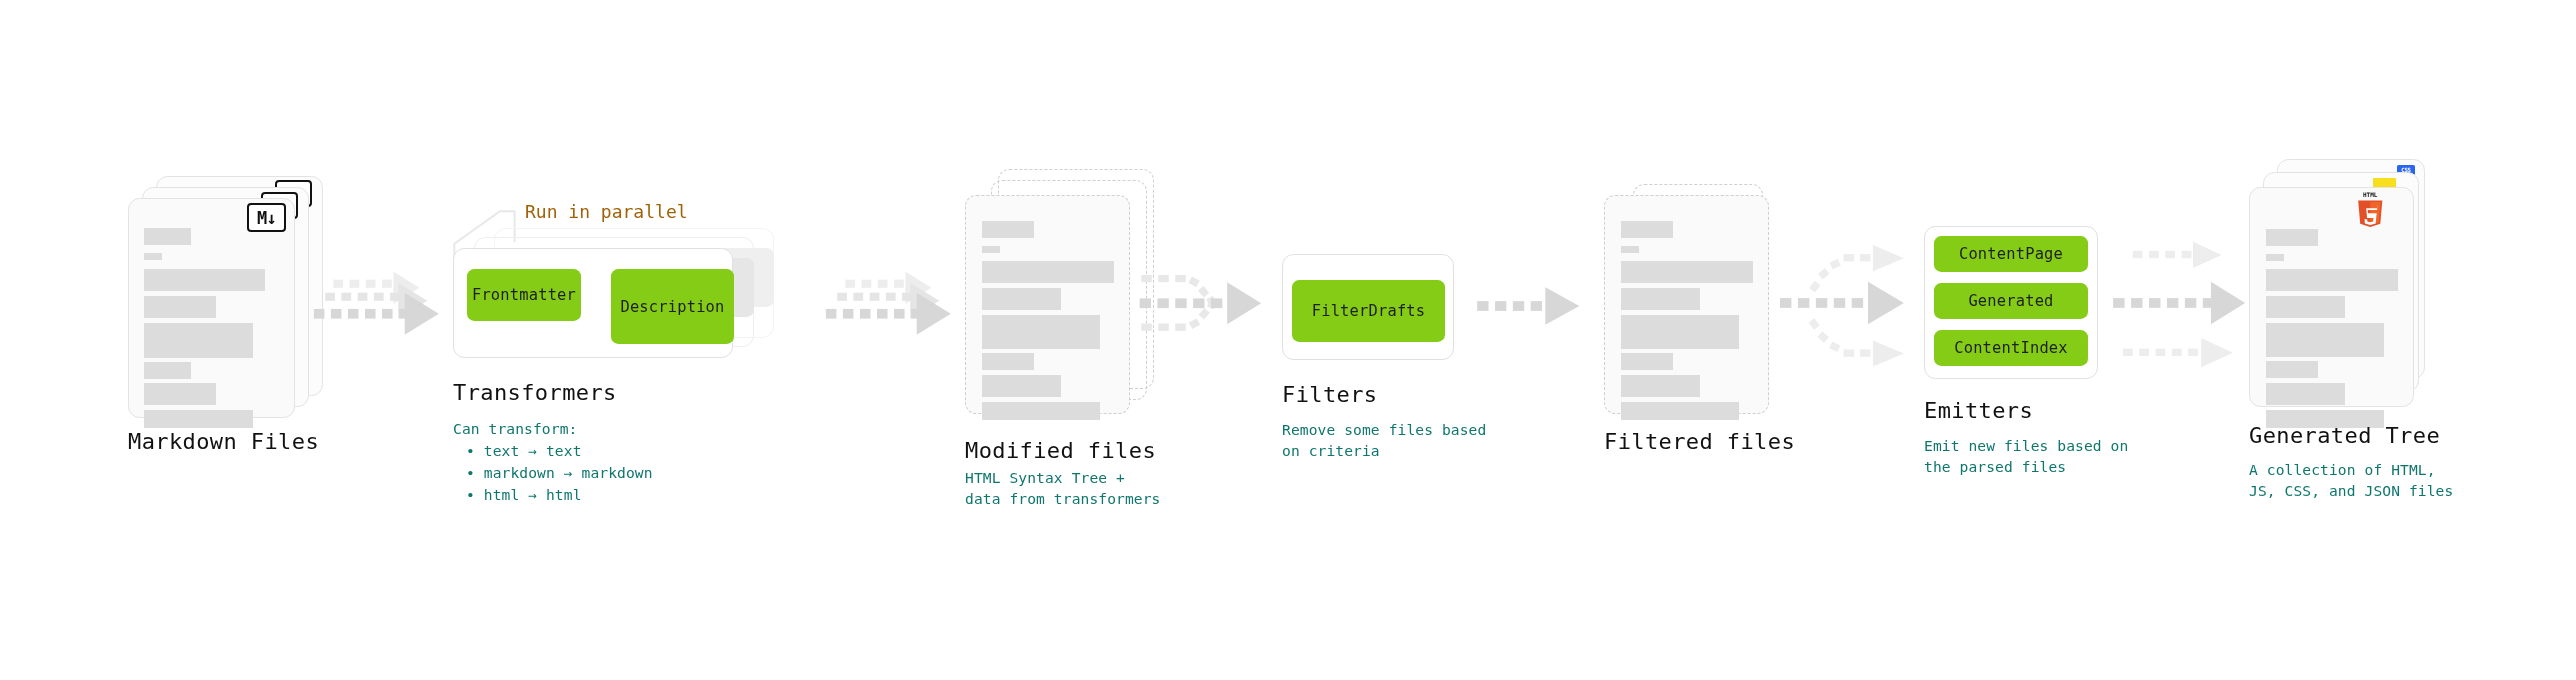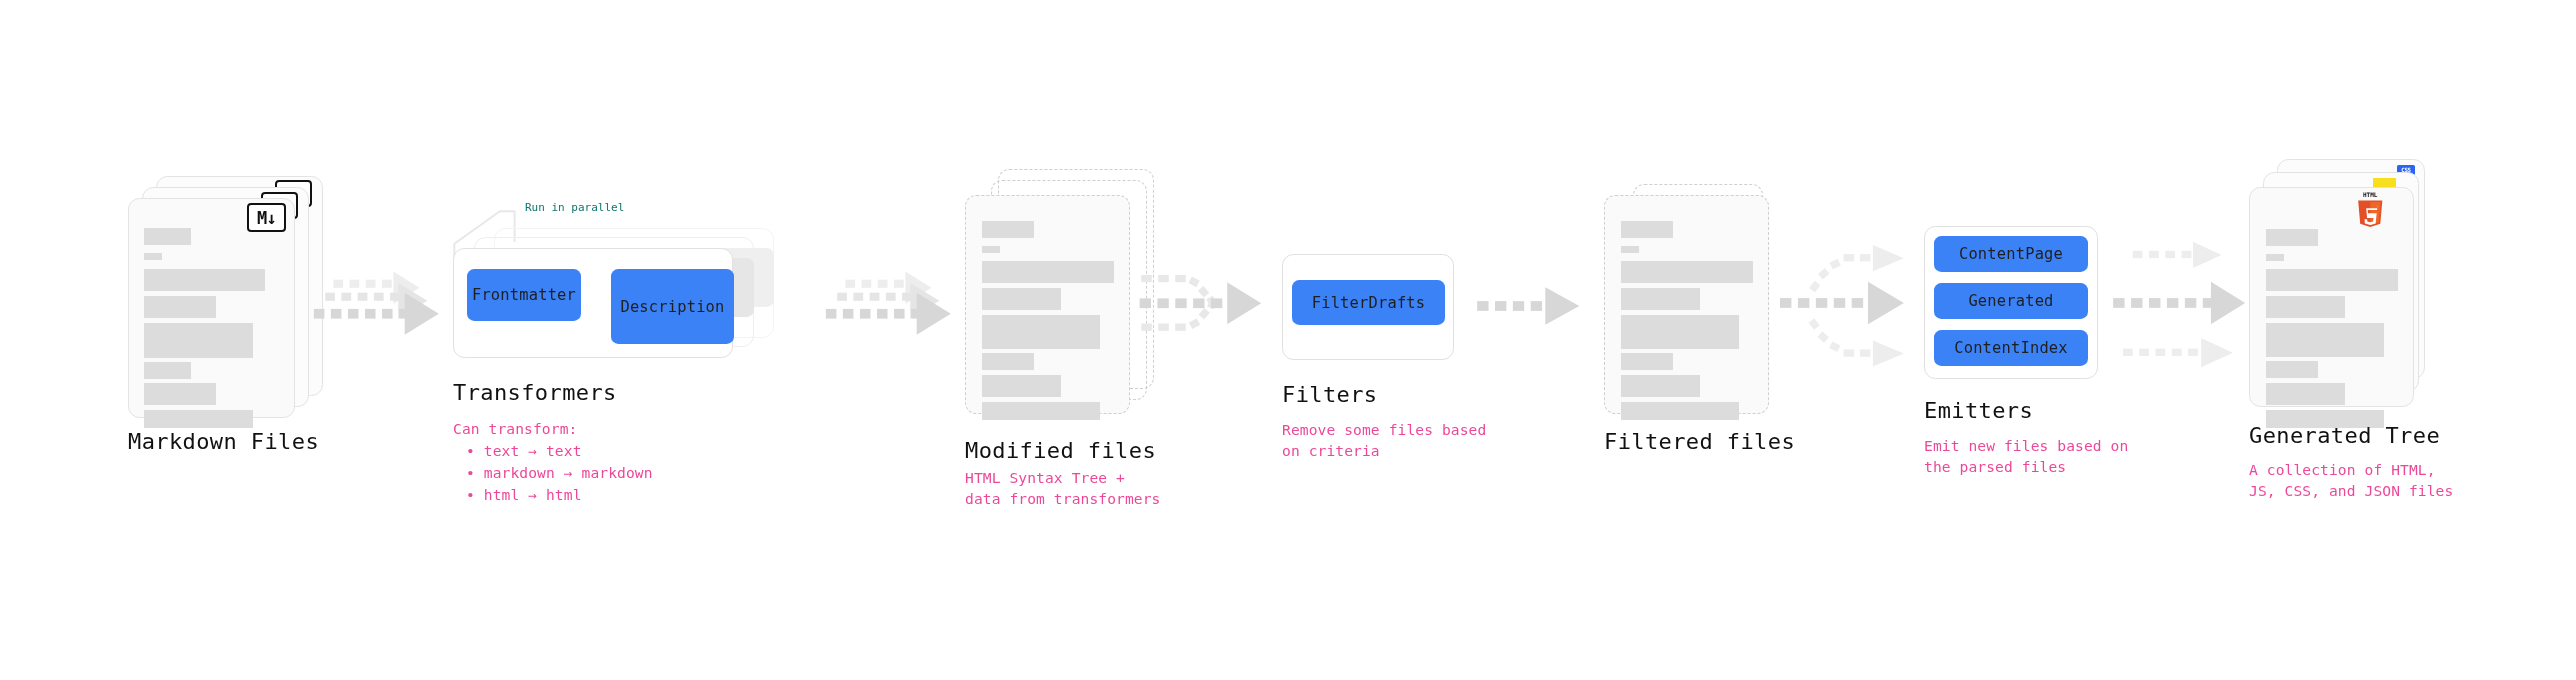--- a/index.html
+++ b/index.html
@@ -32,40 +32,40 @@
     background:#ffffff;
     border:1.6px solid #e0e0e0;
     border-radius:11.4px;
     box-sizing:border-box;
   }
   .group.faded1{border-color:#eeeeee;background:transparent;}
   .group.faded2{border-color:#f4f4f4;background:transparent;}
 
   .chip{
     position:absolute;
-    background:#3b82f6;
+    background:#84cc16;
     border-radius:7.3px;
     display:flex;align-items:center;justify-content:center;
     font-size:15.4px;letter-spacing:0.2px;color:#1f1f1f;
     box-sizing:border-box;white-space:nowrap;
   }
   .chip.g1{background:#e6e6e6;}
   .chip.g2{background:#efefef;}
 
   
   .title{
     position:absolute;font-size:22px;font-weight:400;letter-spacing:0.4px;
     color:#111;white-space:nowrap;
   }
   .desc{
-    position:absolute;font-size:14.6px;line-height:1.45;color:#ec4899;
+    position:absolute;font-size:14.6px;line-height:1.45;color:#0f766e;
     white-space:pre;letter-spacing:0.1px;
   }
   .parallel-label{
-    position:absolute;font-size:11px;color:#0f766e;white-space:nowrap;
+    position:absolute;font-size:18px;color:#a16207;white-space:nowrap;
   }
 
   
   .md-badge{
     position:absolute;border:2.4px solid #111;border-radius:4.1px;
     background:#fff;display:flex;align-items:center;justify-content:center;
     font-weight:700;font-size:17px;color:#111;letter-spacing:-0.8px;
   }
   .css-badge{
     position:absolute;background:#2965f1;border-radius:1.6px;
@@ -237,21 +237,21 @@
         <rect x="24" y="47" width="14" height="12"></rect>
       <rect x="46" y="47" width="14" height="12"></rect>
         <rect x="68" y="47" width="14" height="12"></rect>
       <rect x="90" y="47" width="14" height="12"></rect>
       <polygon points="110,27 152,53 110,79"></polygon>
     </g>
   </svg>
 
   <div class="node">
     <div class="group" style="left:1282px;top:254px;width:172px;height:106px;"></div>
-    <div class="chip" style="left:1292px;top:280px;width:153px;height:45px;">FilterDrafts</div>
+    <div class="chip" style="left:1292px;top:280px;width:153px;height:62px;">FilterDrafts</div>
     <div class="title" style="left:1282px;top:382px;">Filters</div>
     <div class="desc" style="left:1282px;top:419px;">Remove some files based
 on criteria</div>
   </div>
 
   <svg class="node" style="left:1477px;top:276px;width:122px;height:73px;" viewBox="0 0 150 90" width="122" height="73">
     <g fill="#d7d7d7">
       <rect x="0" y="31" width="14" height="12"></rect>
         <rect x="22" y="31" width="14" height="12"></rect>
       <rect x="44" y="31" width="14" height="12"></rect>

